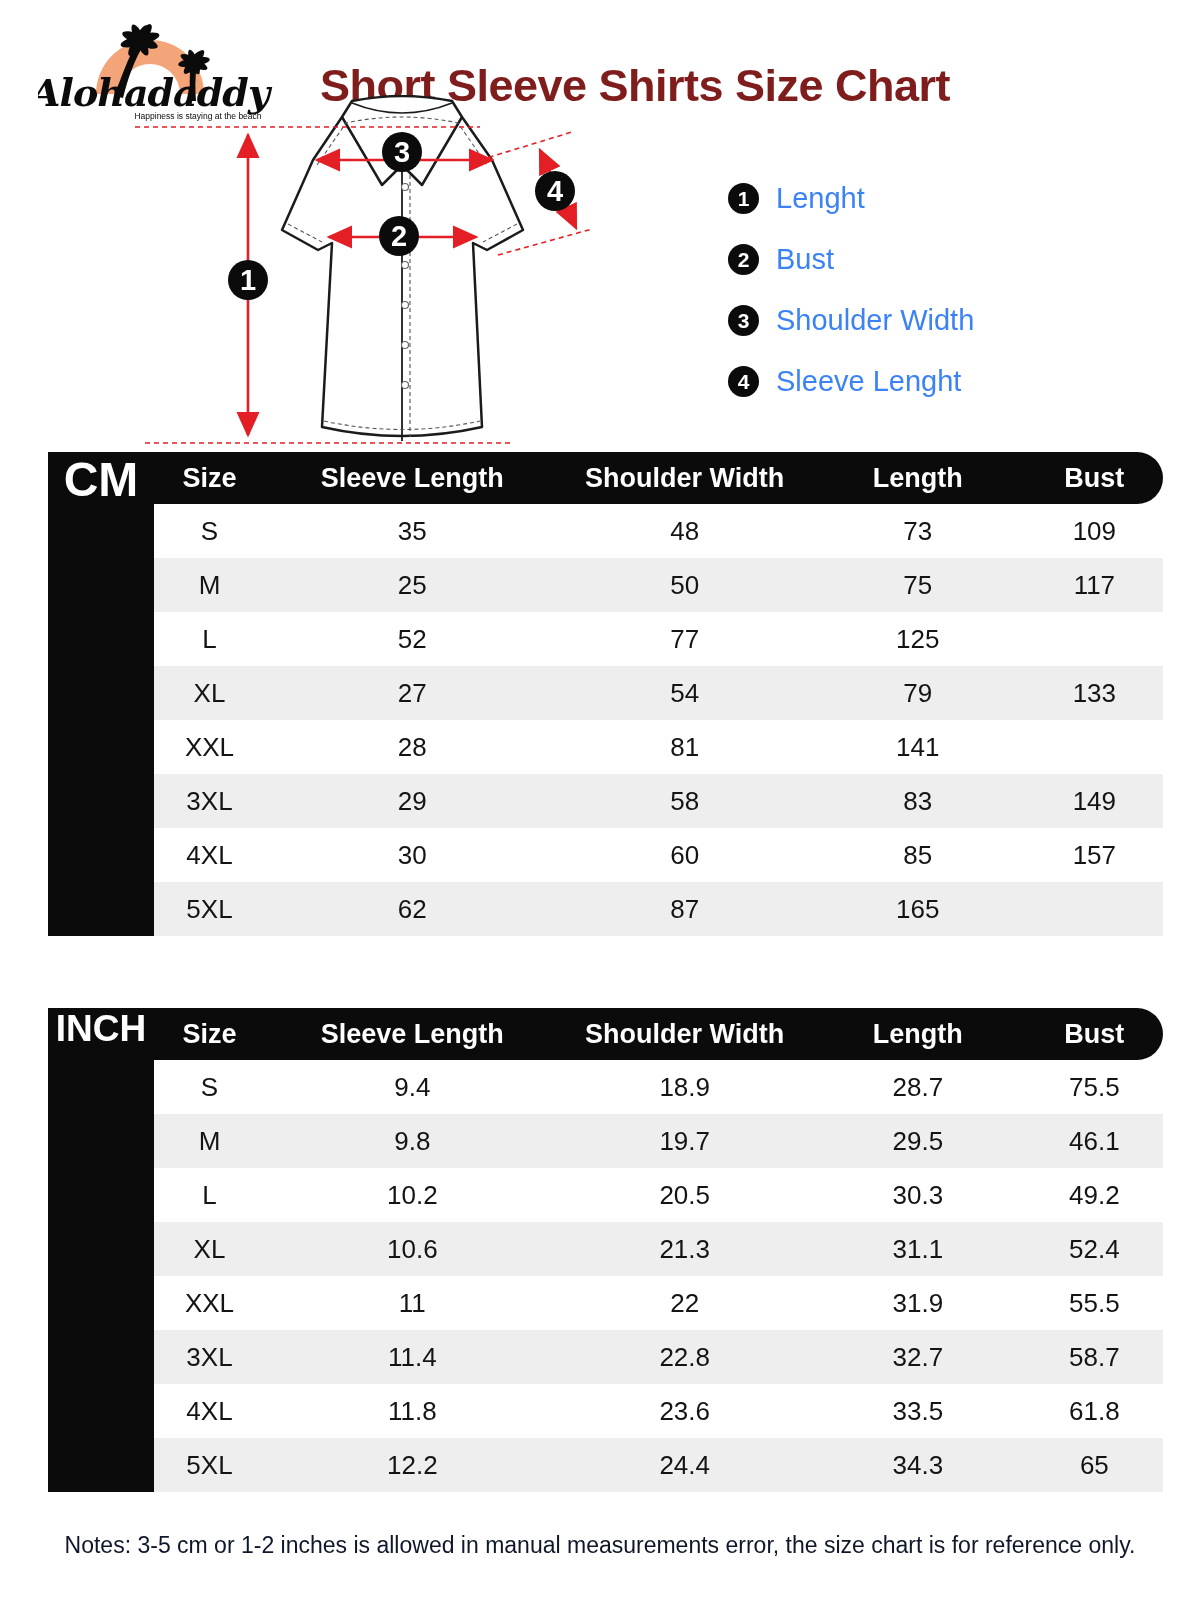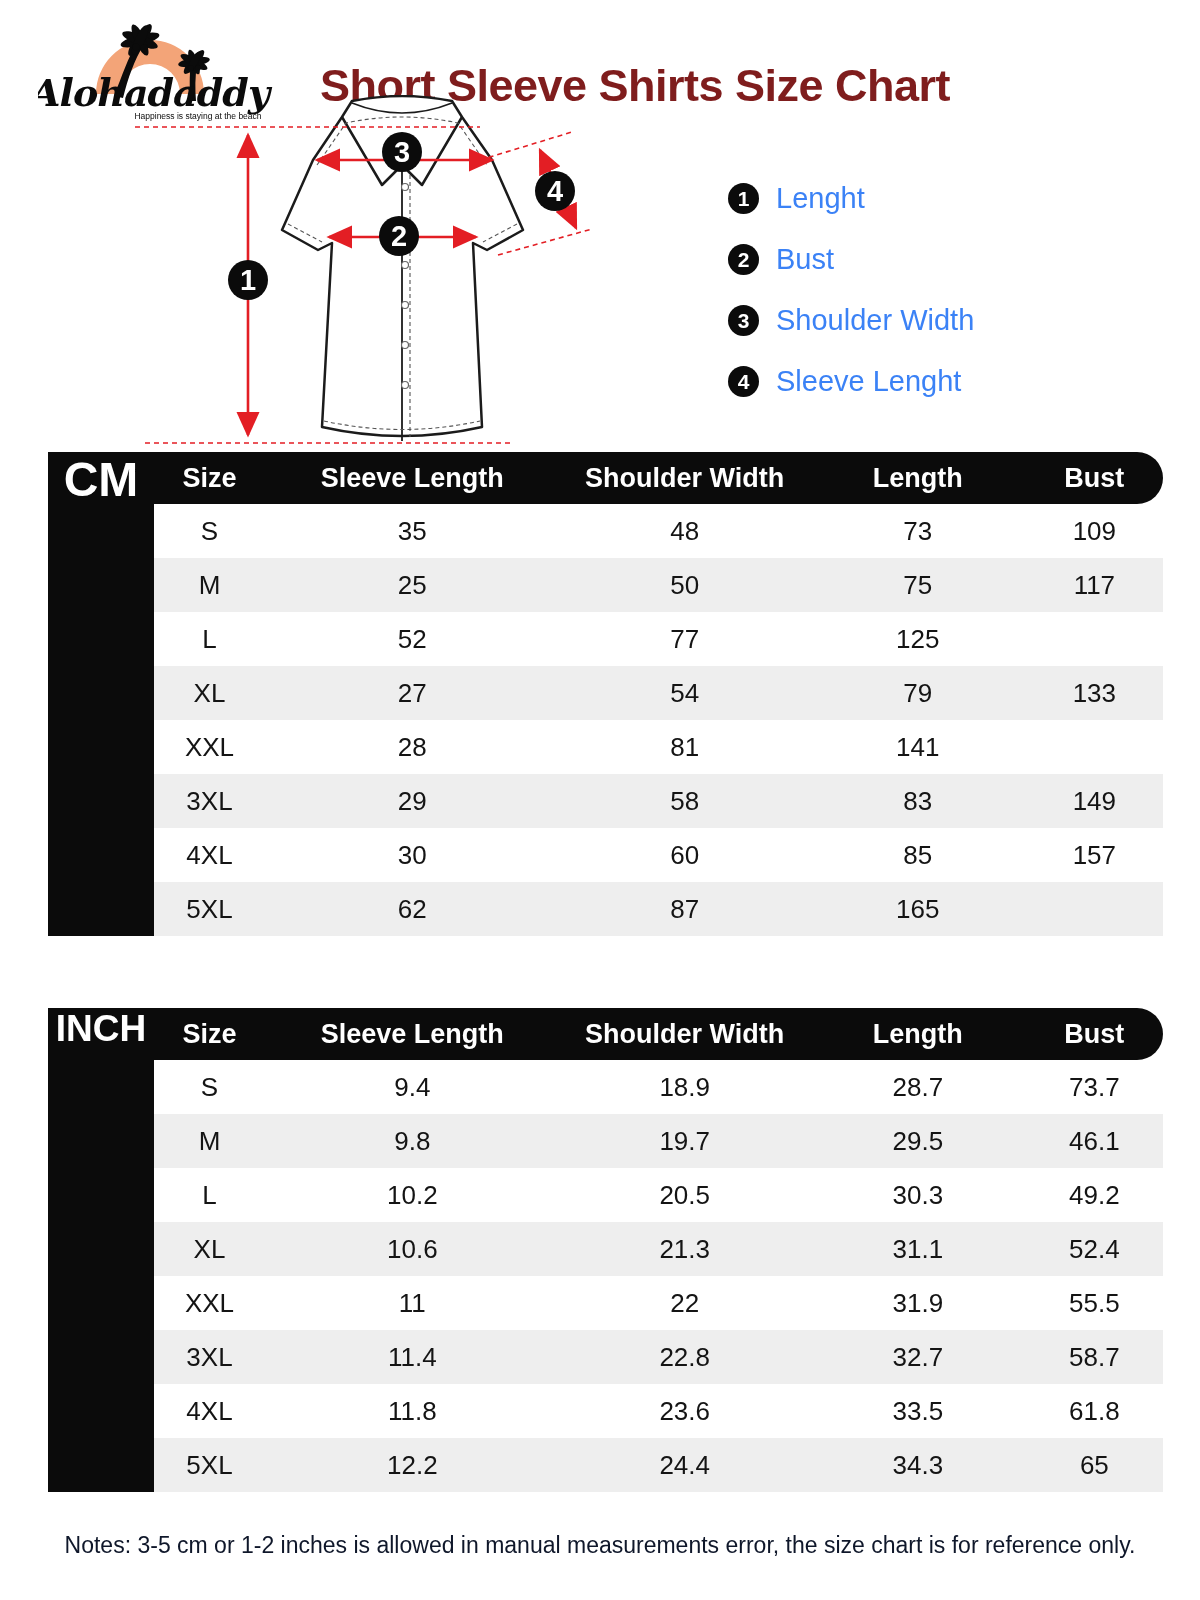--- a/index.html
+++ b/index.html
@@ -251,21 +251,21 @@
       </div>
     <div class="t-sidebar">
       <span class="unit">INCH</span>
     </div>
     <div class="t-rows">
         <div class="t-row">
           <div class="td">S</div>
           <div class="td">9.4</div>
           <div class="td">18.9</div>
           <div class="td">28.7</div>
-          <div class="td">73.7</div>
+          <div class="td">75.5</div>
         </div>
         <div class="t-row">
           <div class="td">M</div>
           <div class="td">9.8</div>
           <div class="td">19.7</div>
           <div class="td">29.5</div>
           <div class="td">46.1</div>
         </div>
         <div class="t-row">
           <div class="td">L</div>

